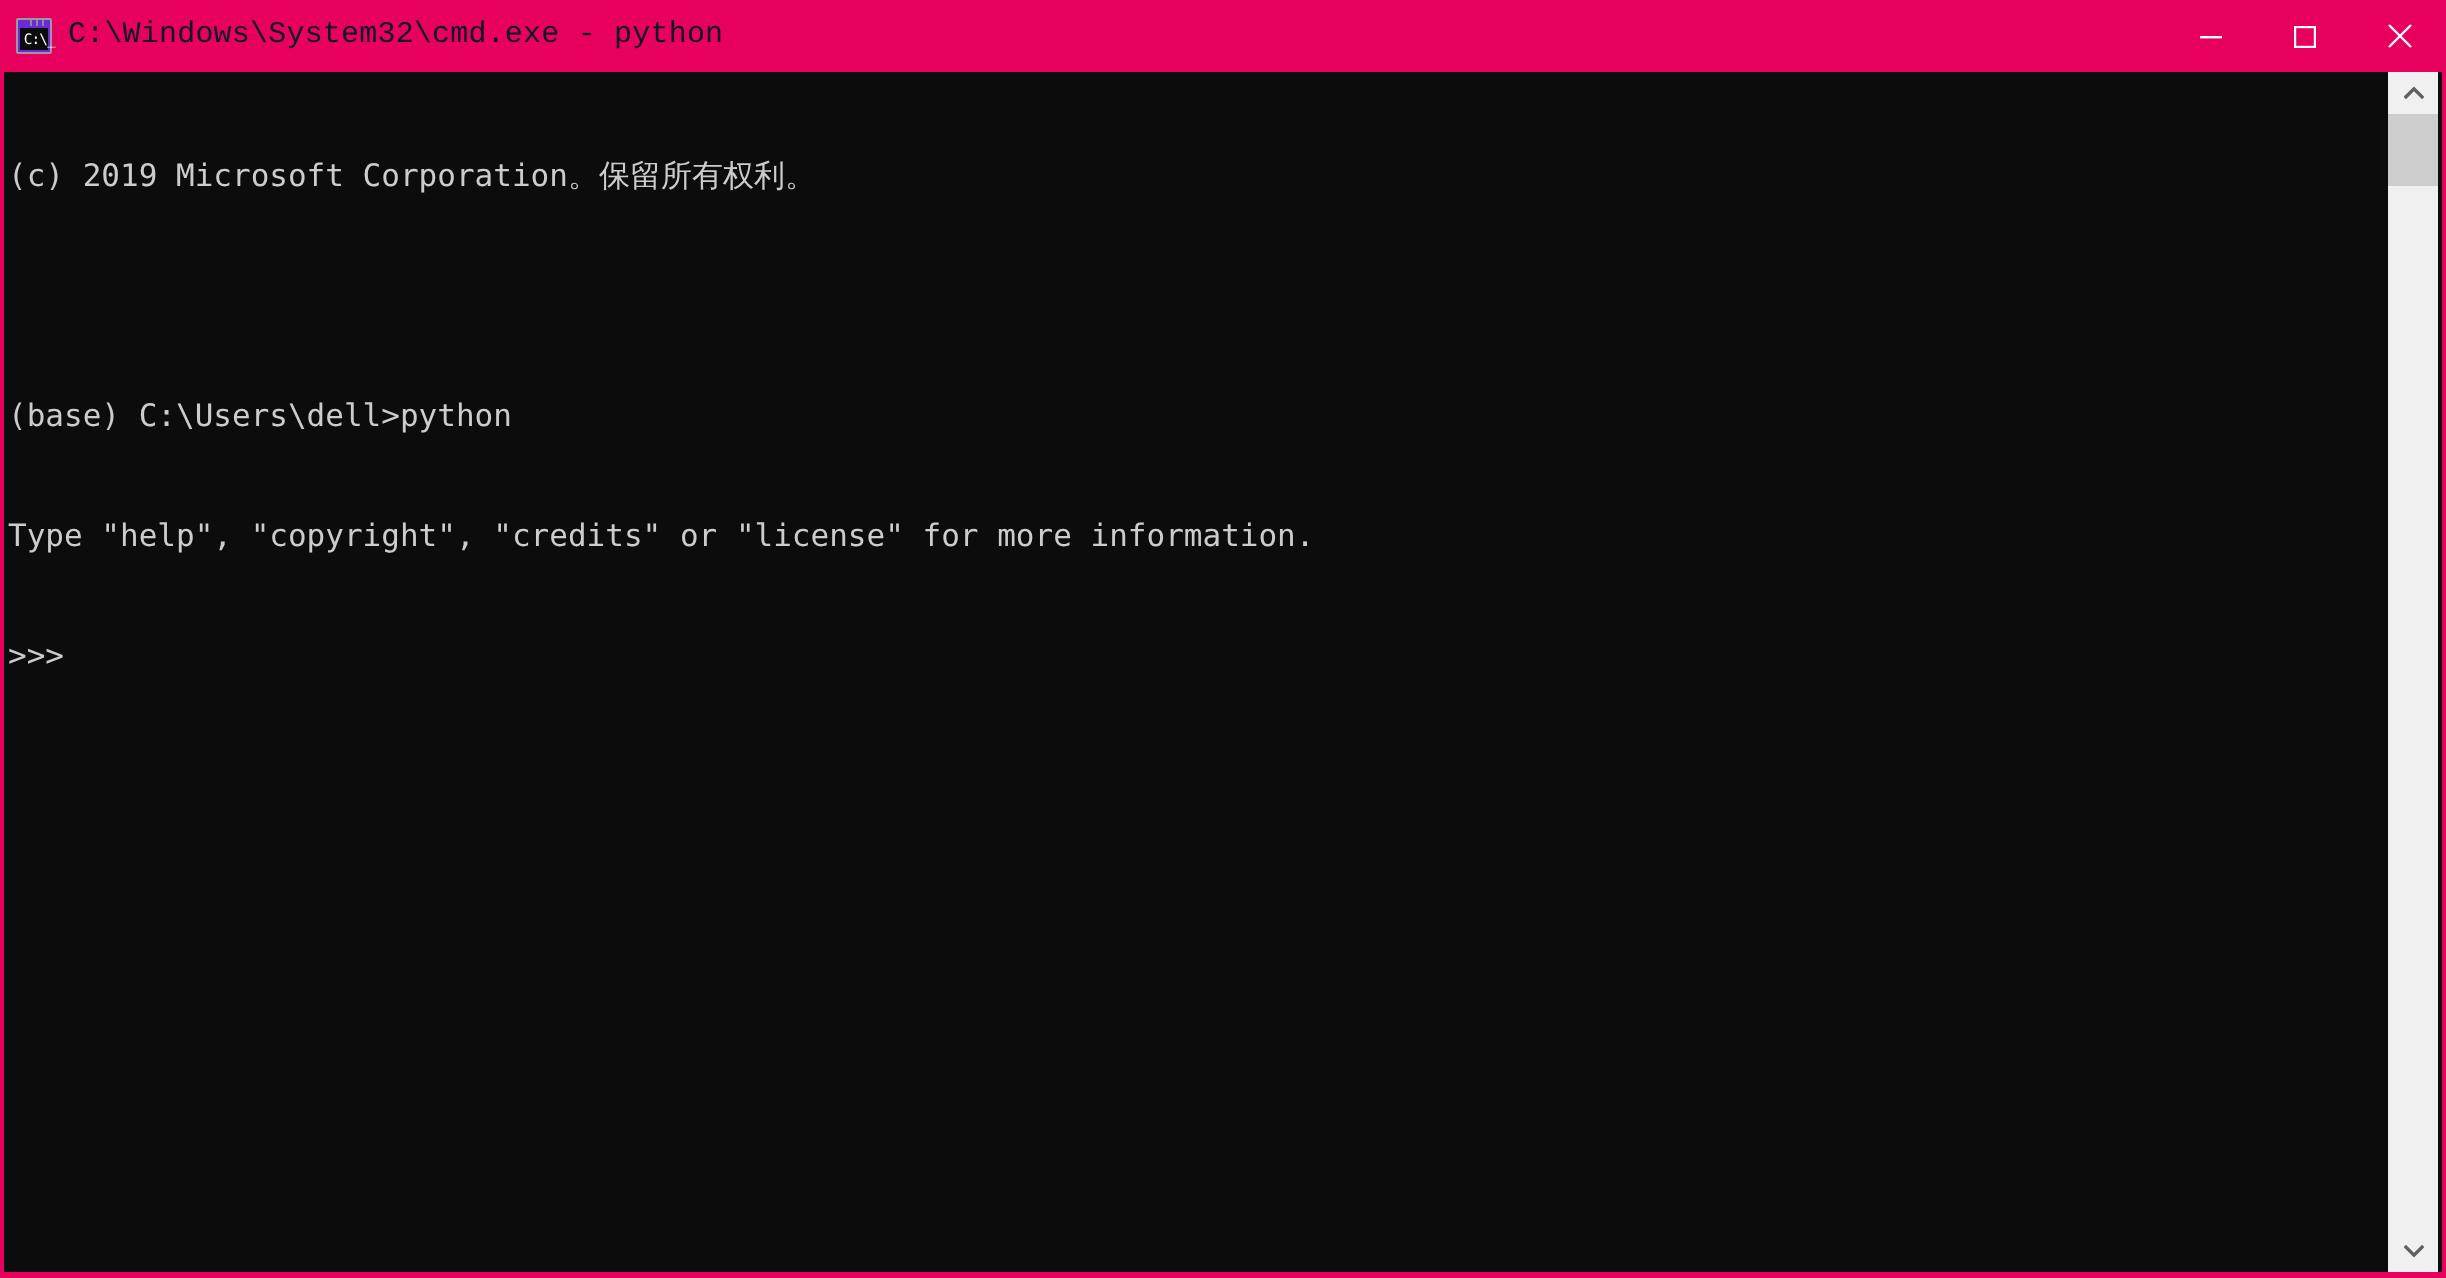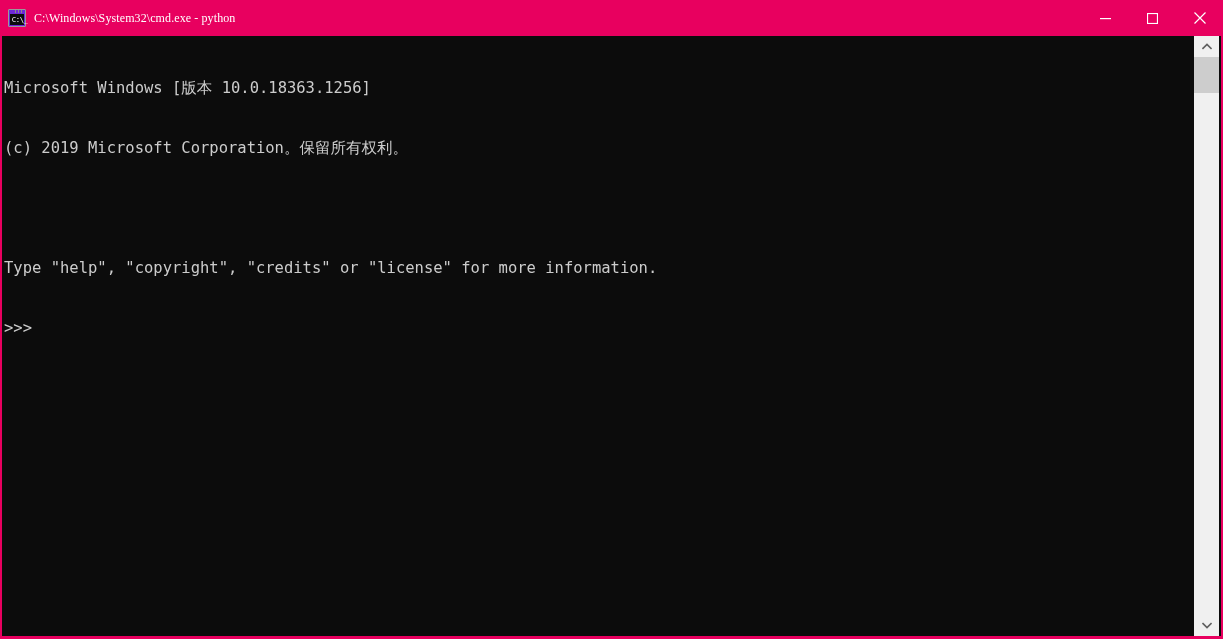--- a/index.html
+++ b/index.html
@@ -71,23 +71,23 @@
     margin-left: 1px;
     letter-spacing: -0.5px;
   }
   .title-icon .icon-dots {
     position: absolute;
     right: 2px; top: 0px;
     width: 8px; height: 3px;
     background: repeating-linear-gradient(to right, #8a8a8a 0 1px, transparent 1px 3px);
   }
   .title-text {
-    color: #ffffff;
-    font-size: 12px;
-    font-family: Liberation Serif, serif;
+    color: #0f172a;
+    font-size: 15px;
+    font-family: Liberation Mono, monospace;
     letter-spacing: 0.1px;
     white-space: nowrap;
     line-height: 36px;
   }
   .titlebar-spacer { flex: 1 1 auto; }
 
   .win-btns {
     display: flex;
     height: 36px;
     flex: 0 0 auto;
@@ -195,23 +195,23 @@
       <div class="win-btn close">
         <svg width="12" height="12" viewBox="0 0 12 12">
           <path d="M0.5 0.5 L11.5 11.5 M11.5 0.5 L0.5 11.5" stroke="#ffffff" stroke-width="1.2" fill="none"></path>
         </svg>
       </div>
     </div>
   </div>
 
   <div class="console">
     <div class="console-text">
-      <span class="console-line">Microsoft Windows [版本 10.0.18363.1256]</span>
       <span class="console-line">(c) 2019 Microsoft Corporation。保留所有权利。</span>
       <span class="console-line"></span>
+      <span class="console-line">(base) C:\Users\dell&gt;python</span>
       <span class="console-line">Type "help", "copyright", "credits" or "license" for more information.</span>
       <span class="console-line cursor-line">&gt;&gt;&gt;</span>
     </div>
   </div>
 
   <div class="scrollbar">
     <div class="sb-arrow">
       <svg width="10" height="7" viewBox="0 0 10 7">
         <path d="M1 5.4 L5 1.4 L9 5.4" stroke="#606060" stroke-width="1.7" fill="none" stroke-linecap="square"></path>
       </svg>

